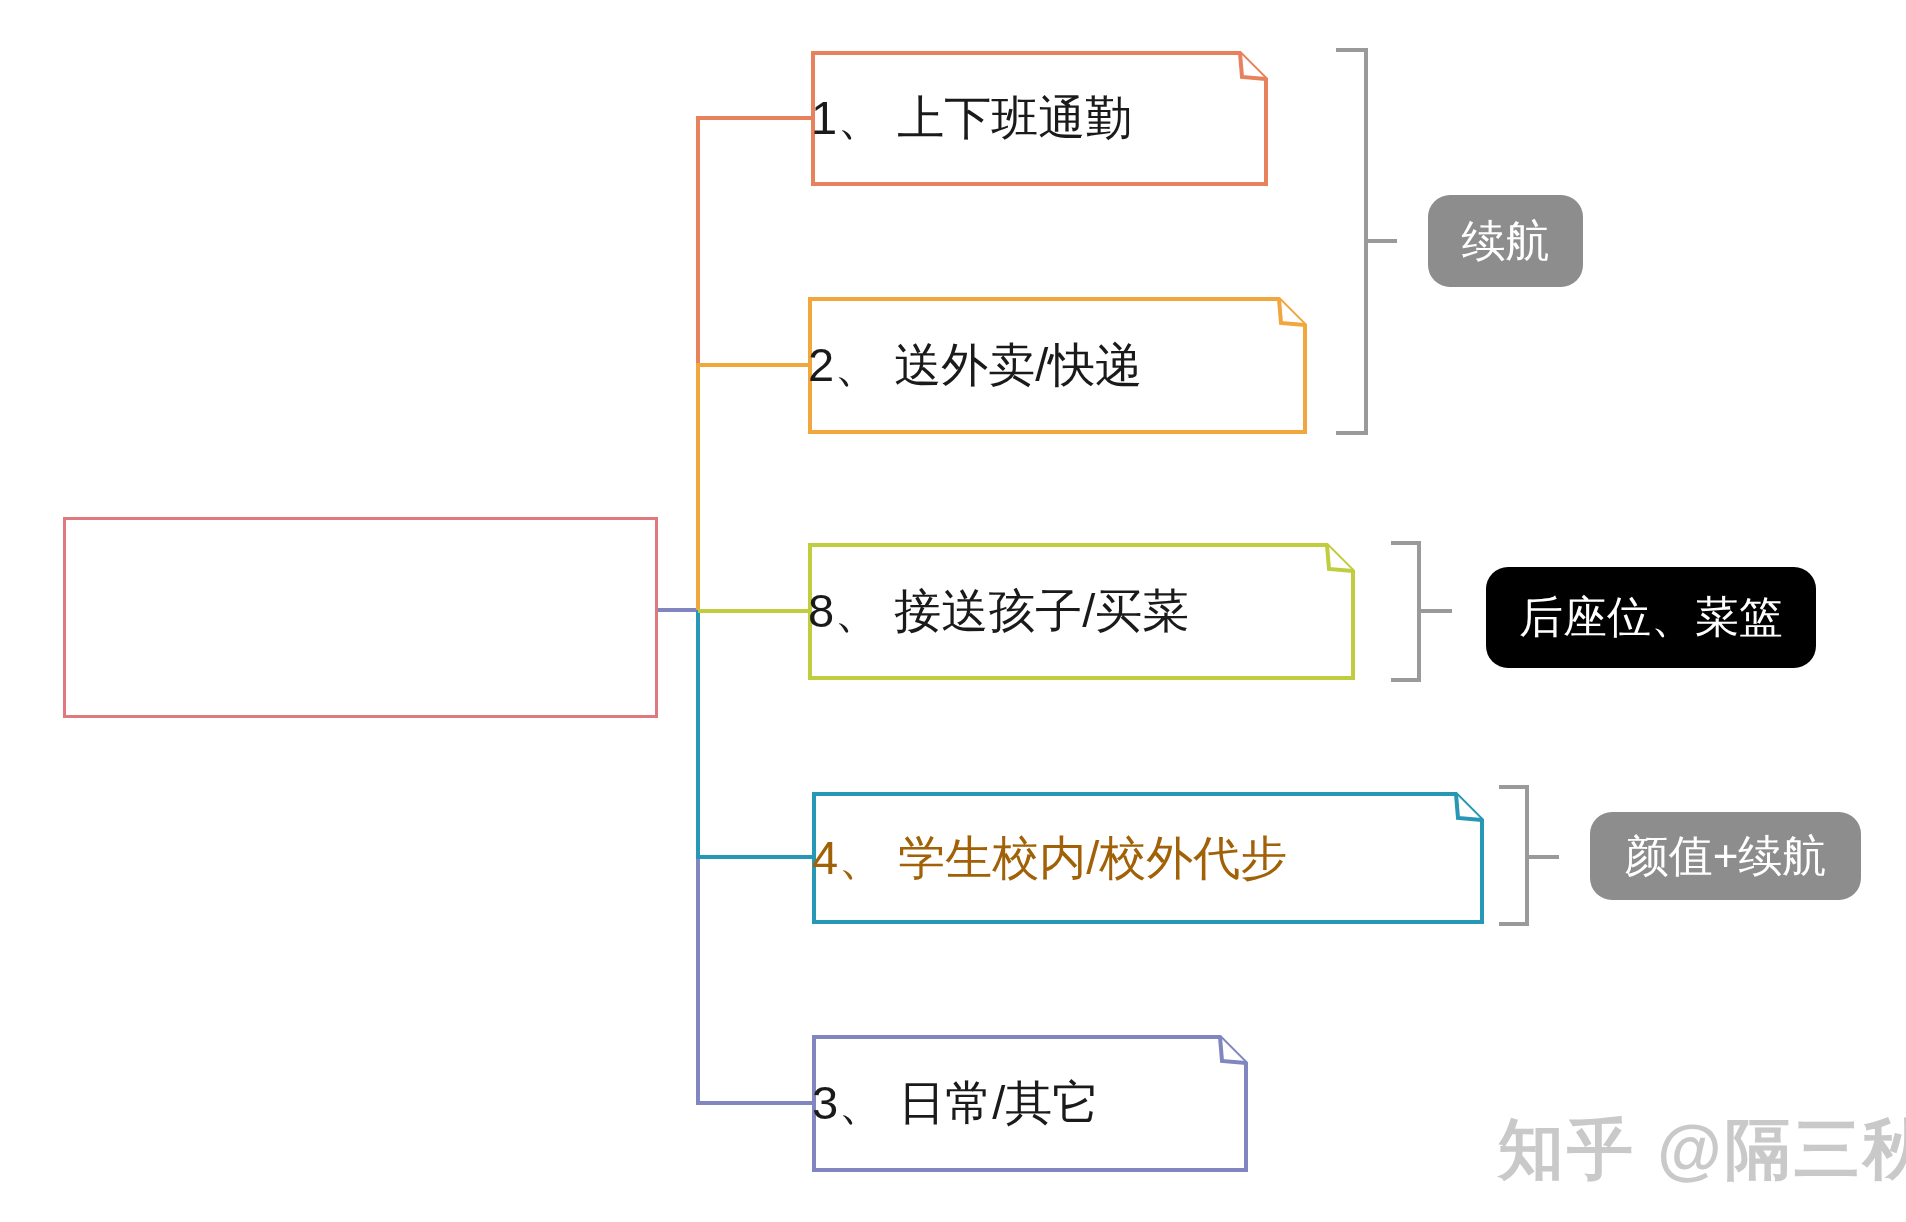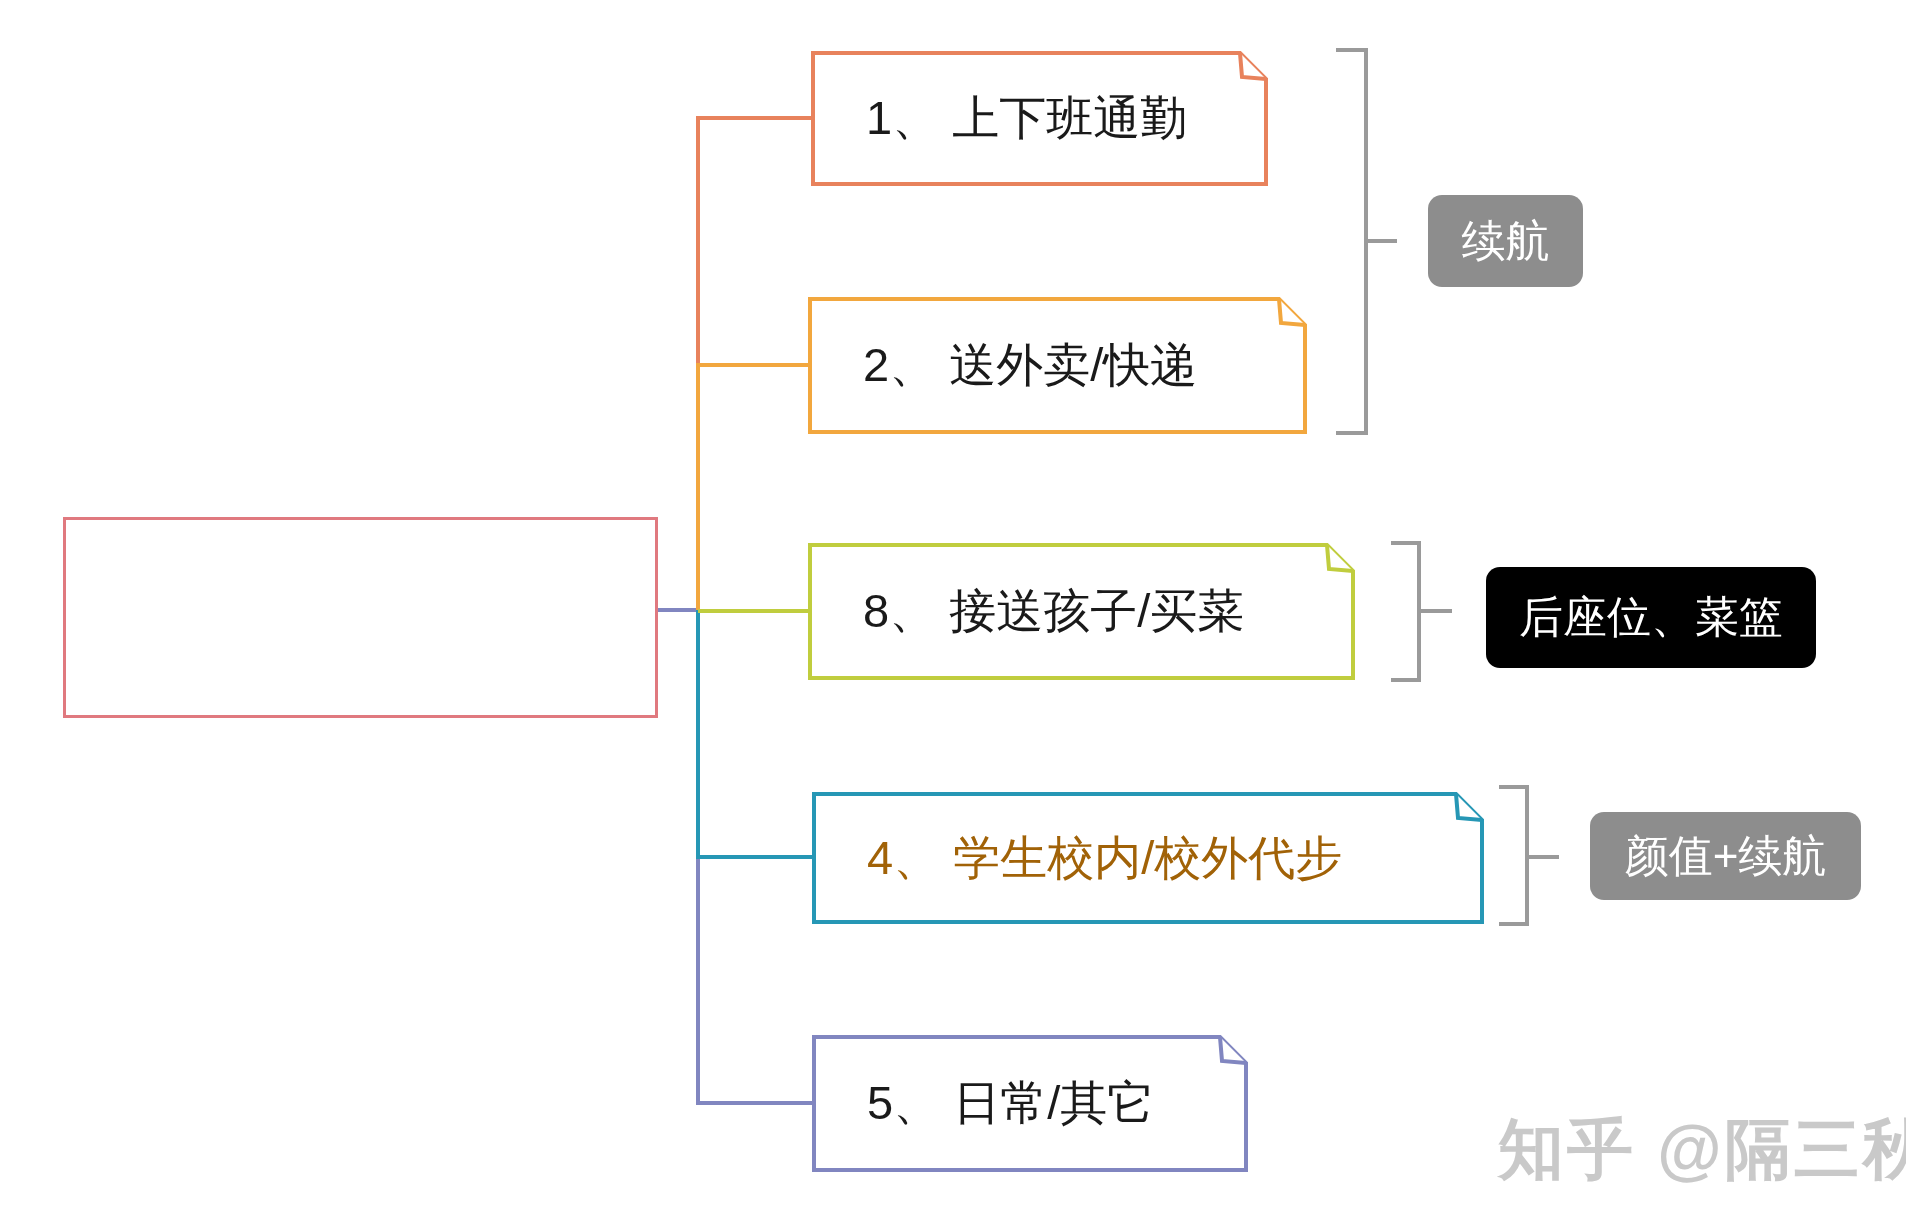--- a/index.html
+++ b/index.html
@@ -40,32 +40,31 @@
     white-space: nowrap;
   }
 
   
   .child-node { position: absolute; }
   .child-node svg { position: absolute; left: 0; top: 0; display: block; }
   .child-node path { stroke-width: 4; stroke-linejoin: miter; }
   .child-label {
     position: absolute; inset: 0;
     display: flex; align-items: center;
-    padding-left: 55px;
     font-size: 47px;
     font-weight: 500;
     color: #1a1a1a;
     white-space: nowrap;
   }
 
   
   .badge {
     position: absolute;
     display: flex; align-items: center; justify-content: center;
-    border-radius: 14px;
+    border-radius: 22px;
     font-size: 44px;
     font-weight: 500;
     white-space: nowrap;
   }
 
   
   .watermark {
     position: absolute;
     left: 1498px; top: 1105px;
     font-size: 66px;
@@ -140,21 +139,21 @@
       <path fill="#ffffff" d="M 644,2 L 646,26 L 670,28" style="stroke: rgb(38, 151, 181);"></path>
     </svg>
     <div class="child-label" style="color: #a16207;">4、 学生校内/校外代步</div>
   </div>
 
   <div class="child-node" style="left:812px; top:1035px; width:436px; height:137px;">
     <svg width="436" height="137">
       <path fill="#ffffff" d="M 2,2 H 408 L 434,28 V 135 H 2 Z" style="stroke: rgb(129, 134, 192);"></path>
       <path fill="#ffffff" d="M 408,2 L 410,26 L 434,28" style="stroke: rgb(129, 134, 192);"></path>
     </svg>
-    <div class="child-label" style="color: rgb(26, 26, 26);">5、 日常/其它</div>
+    <div class="child-label" style="color: rgb(26, 26, 26);">3、 日常/其它</div>
   </div>
 
   <div class="badge" style="left: 1428px; top: 195px; width: 155px; height: 92px; background-color: rgb(141, 141, 141); color: rgb(255, 255, 255);">续航</div>
 
   <div class="badge" style="left: 1486px; top: 567px; width: 330px; height: 101px; background-color: #000000; color: rgb(255, 255, 255);">后座位、菜篮</div>
 
   <div class="badge" style="left: 1590px; top: 812px; width: 271px; height: 88px; background-color: rgb(141, 141, 141); color: rgb(255, 255, 255);">颜值+续航</div>
 
   <div class="watermark" style="color: rgb(201, 201, 201);">知乎 @隔三秋</div>
 

